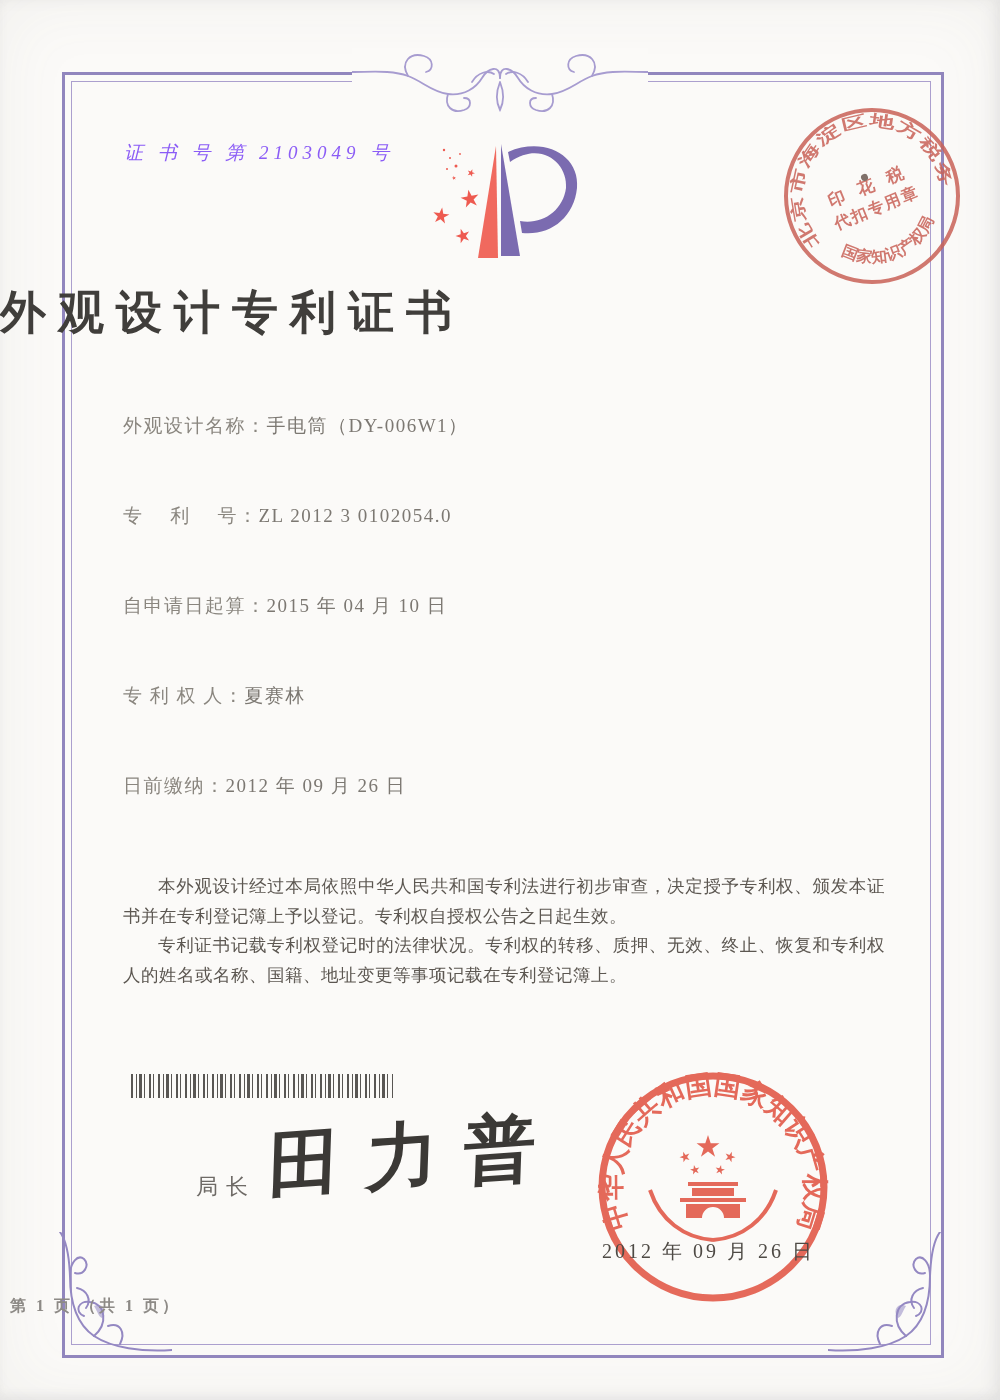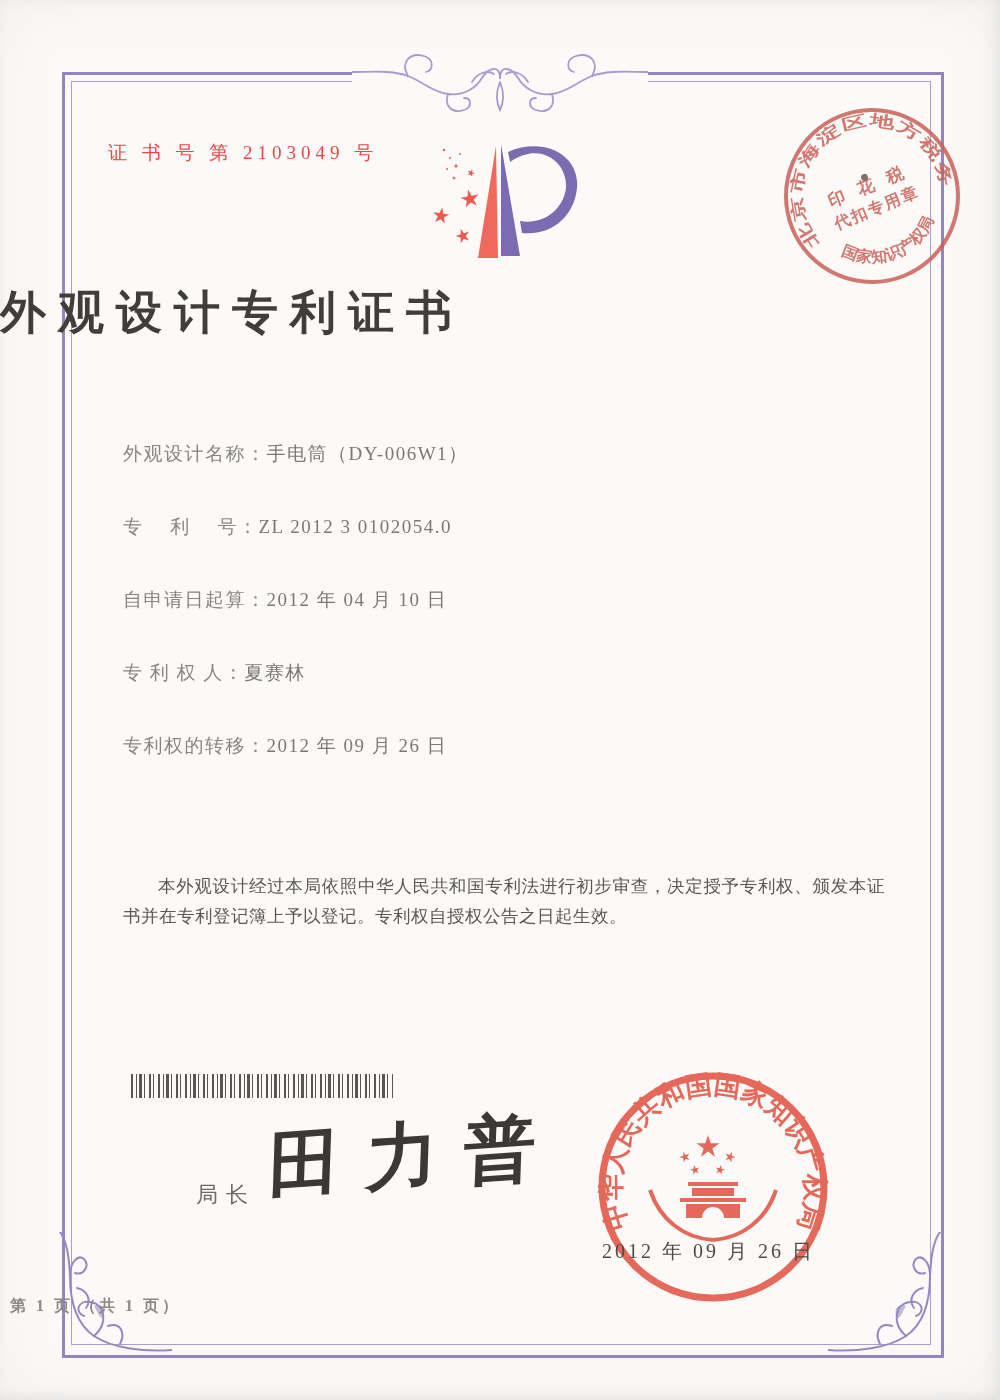--- a/index.html
+++ b/index.html
@@ -6,42 +6,42 @@
   .page{
     position:relative;width:1000px;height:1400px;margin:0 auto;
     background:#fbfaf8;overflow:hidden;
     font-family:"Liberation Serif","DejaVu Serif",serif;
     box-shadow:inset 0 0 70px rgba(120,110,100,.07), inset -8px 0 14px rgba(100,95,115,.07), inset 0 -6px 10px rgba(100,95,115,.05);
   }
   
   .frame-outer{position:absolute;left:62px;top:72px;width:876px;height:1280px;border:3px solid #9186bd;}
   .frame-inner{position:absolute;left:71px;top:81px;width:858px;height:1262px;border:1px solid #ab9fce;}
   .ornament{position:absolute;}
-  .cert-no{position:absolute;left:108px;top:140px;font-size:19px;color:#ef4444;letter-spacing:5px;}
+  .cert-no{position:absolute;left:124px;top:140px;font-size:19px;color:#8b5cf6;letter-spacing:5px;font-style:italic;}
   .logo{position:absolute;left:430px;top:136px;}
   .tax-stamp{position:absolute;left:772px;top:96px;opacity:.85;}
   .title{position:absolute;left:0;top:282px;width:100%;margin:0;text-align:left;
     font-size:46px;font-weight:600;color:#403e3b;letter-spacing:12px;}
-  .fields{position:absolute;left:123px;top:412px;display:flex;flex-direction:column;gap:46px;
-    font-size:19px;color:#87837d;letter-spacing:1.5px;margin-top:28px;}
+  .fields{position:absolute;left:123px;top:412px;display:flex;flex-direction:column;gap:63px;
+    font-size:19px;color:#87837d;letter-spacing:1.5px;}
   .field-row{white-space:pre;line-height:27px;}
   .field-label{color:#8a867f;}
   .field-value{color:#7c7872;}
   .body-text{position:absolute;left:123px;top:824px;width:762px;font-size:17.5px;line-height:29.5px;
     color:#5c5751;letter-spacing:.5px;text-align:justify;margin-top:48px;}
   .body-text p{margin:0;text-indent:2em;}
   .barcode{position:absolute;left:131px;top:1074px;width:262px;height:24px;opacity:.82;
     background:repeating-linear-gradient(90deg,
       #35322f 0 2px, transparent 2px 5px,
       #35322f 5px 6px, transparent 6px 8px,
       #35322f 8px 11px, transparent 11px 13px,
       #35322f 13px 14px, transparent 14px 18px,
       #35322f 18px 20px, transparent 20px 22px,
       #35322f 22px 23px, transparent 23px 27px);}
-  .sign-role{position:absolute;left:196px;top:1172px;font-size:22px;color:#6e6a66;letter-spacing:8px;margin-top:8px;}
+  .sign-role{position:absolute;left:196px;top:1172px;font-size:22px;color:#6e6a66;letter-spacing:8px;}
   .sign-name{position:absolute;left:268px;top:1108px;font-size:72px;color:#3b3936;
     letter-spacing:26px;transform:rotate(-4deg) skewX(-6deg);font-weight:600;white-space:nowrap;}
   .seal{position:absolute;left:588px;top:1062px;}
   .seal-date{position:absolute;left:602px;top:1238px;font-size:20px;color:#4e4a45;letter-spacing:3px;}
   .footer{position:absolute;left:10px;top:1296px;width:100%;
     font-size:16px;color:#8d8a86;letter-spacing:3px;font-weight:bold;}
   .flourish-stroke{fill:none;stroke:#a79cd0;stroke-width:1.8;stroke-linecap:round;}
   .corner-stroke{fill:none;stroke:#9488c2;stroke-width:2;stroke-linecap:round;}
 </style>
 </head>
@@ -132,27 +132,28 @@
       </text>
       <circle cx="100" cy="80" r="3.5" fill="#6b5a52"></circle>
     </g>
   </svg>
 
   <h1 class="title">外观设计专利证书</h1>
 
   <div class="fields">
     <div class="field-row"><span class="field-label">外观设计名称：</span><span class="field-value">手电筒（DY-006W1）</span></div>
     <div class="field-row"><span class="field-label">专　 利　 号：</span><span class="field-value">ZL 2012 3 0102054.0</span></div>
-    <div class="field-row"><span class="field-label">自申请日起算：</span><span class="field-value">2012 年 04 月 10 日</span></div>
+    <div class="field-row"><span class="field-label">自申请日起算：</span><span class="field-value">2015 年 04 月 10 日</span></div>
     <div class="field-row"><span class="field-label">专 利 权 人：</span><span class="field-value">夏赛林</span></div>
-    <div class="field-row"><span class="field-label">专利权的转移：</span><span class="field-value">2012 年 09 月 26 日</span></div>
+    <div class="field-row"><span class="field-label">日前缴纳：</span><span class="field-value">2012 年 09 月 26 日</span></div>
   </div>
 
   <div class="body-text">
     <p>本外观设计经过本局依照中华人民共和国专利法进行初步审查，决定授予专利权、颁发本证书并在专利登记簿上予以登记。专利权自授权公告之日起生效。</p>
+    <p>专利证书记载专利权登记时的法律状况。专利权的转移、质押、无效、终止、恢复和专利权人的姓名或名称、国籍、地址变更等事项记载在专利登记簿上。</p>
   </div>
 
   <div class="barcode"></div>
 
   <div class="sign-role">局长</div>
   <div class="sign-name">田力普</div>
 
   <svg class="seal" width="250" height="250" viewBox="0 0 250 250">
     <g fill="#df4a38" opacity="0.82">
       <circle cx="125" cy="125" r="111" fill="none" stroke="#df4a38" stroke-width="7"></circle>

